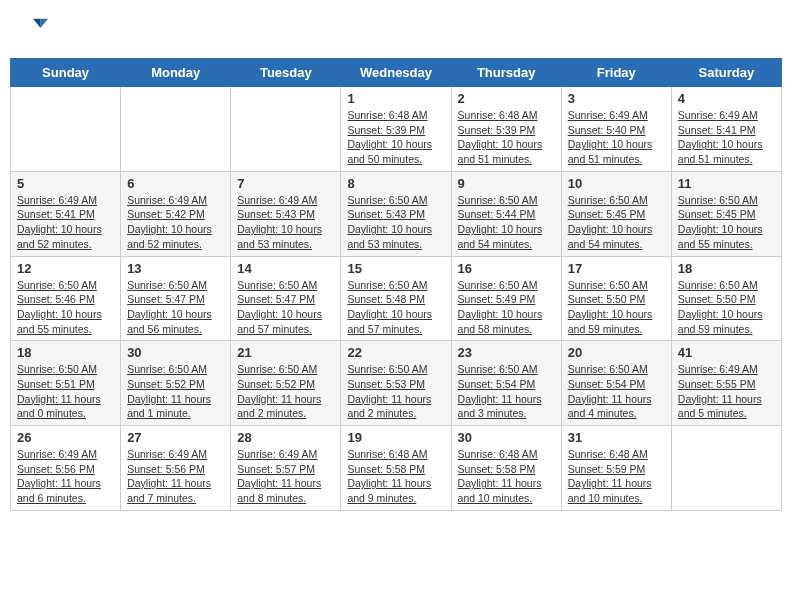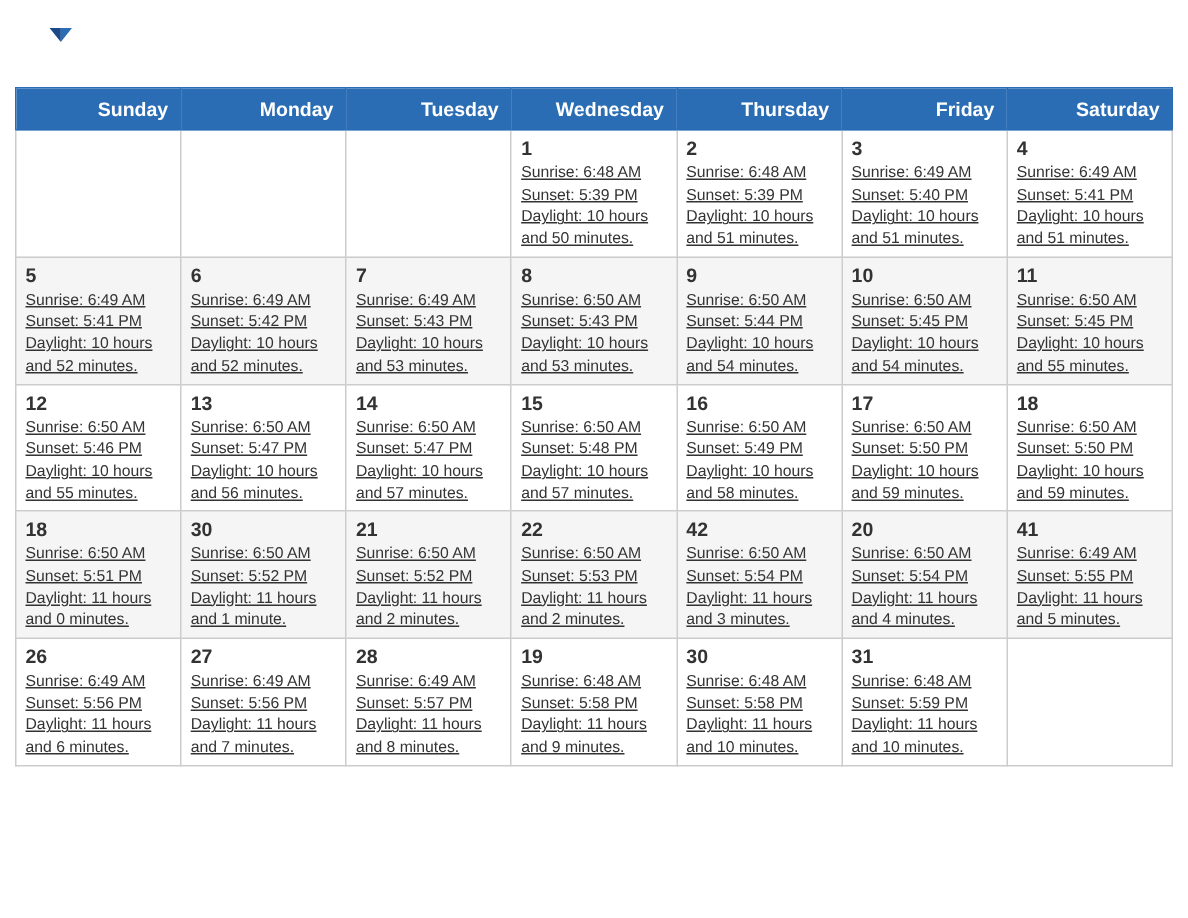--- a/index.html
+++ b/index.html
@@ -54,21 +54,21 @@
       color: #555;
     }
     .calendar {
       width: 100%;
       border-collapse: collapse;
       border: 1px solid #ccc;
     }
     .calendar th {
       background-color: #2a6db5;
       color: #fff;
-      text-align: right;
+      text-align: center;
       padding: 6px 8px;
       font-size: 13px;
       border: 1px solid #2a6db5;
     }
     .calendar td {
       vertical-align: top;
       padding: 4px 6px;
       border: 1px solid #ccc;
       font-size: 11px;
       color: #333;
@@ -290,21 +290,21 @@
 and 2 minutes.</div>
         </td>
         <td>
           <span class="day-num">22</span>
           <div class="day-info" style="white-space: pre-line;">Sunrise: 6:50 AM
 Sunset: 5:53 PM
 Daylight: 11 hours
 and 2 minutes.</div>
         </td>
         <td>
-          <span class="day-num">42</span>
+          <span class="day-num">23</span>
           <div class="day-info" style="white-space: pre-line;">Sunrise: 6:50 AM
 Sunset: 5:54 PM
 Daylight: 11 hours
 and 3 minutes.</div>
         </td>
         <td>
           <span class="day-num">20</span>
           <div class="day-info" style="white-space: pre-line;">Sunrise: 6:50 AM
 Sunset: 5:54 PM
 Daylight: 11 hours

